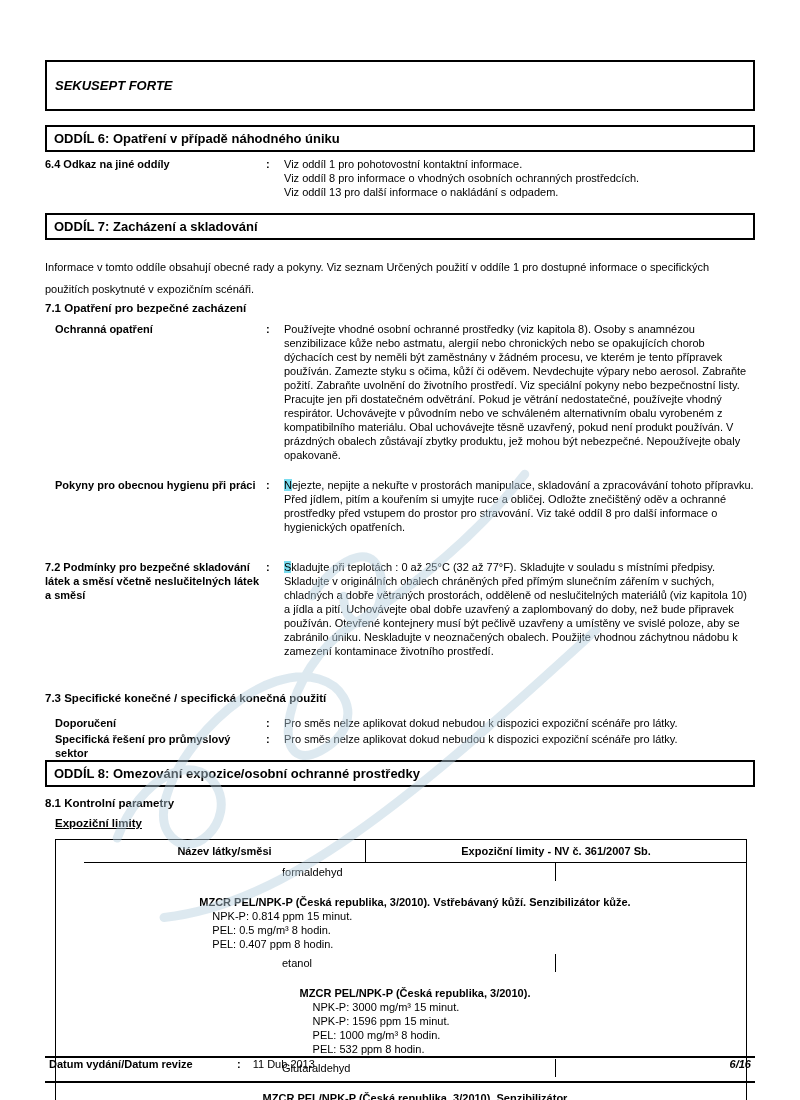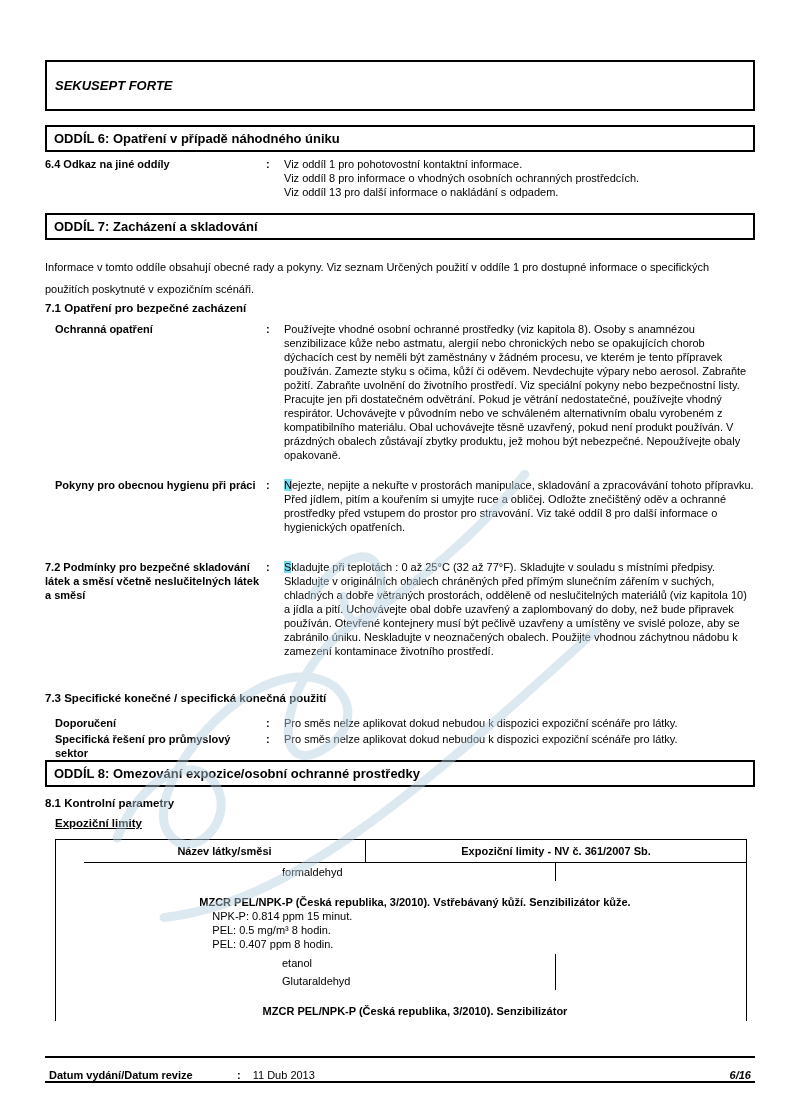--- a/index.html
+++ b/index.html
@@ -49,21 +49,21 @@
   .tcol2 { flex:1; }
   .t-row { display:flex; align-items:center;flex-direction:column; }
   .t-row .tcol1 { padding:3px 8px; }
   .t-row .tcol2 { padding:1px 4px 3px 4px;margin-top:13px; }
   .t-bold { font-weight:bold; line-height:14px; }
   .t-line { padding-left:13px; line-height:14px; }
 
   .footer {
     position:absolute; left:45px; right:45px; top:1056px; z-index:1;
     border-top:2px solid #000; border-bottom:2px solid #000;
-    height:27px; display:flex; align-items:flex-end;
+    height:27px; display:flex; align-items:flex-start;
     font-size:11px; padding:0 4px;
   }
   .f-label { font-weight:bold; width:188px; }
   .f-sep { font-weight:bold; margin-right:12px; }
   .f-page { margin-left:auto; font-weight:bold; font-style:italic; }
 
   .watermark { position:absolute; left:30px; top:330px; z-index:2; pointer-events:none; }
 </style>
 </head>
 <body>
@@ -141,20 +141,27 @@
       <div class="tcol2">
         <div class="t-bold">MZCR PEL/NPK-P (Česká republika, 3/2010). Vstřebávaný kůží. Senzibilizátor kůže.</div>
         <div class="t-line">NPK-P: 0.814 ppm 15 minut.</div>
         <div class="t-line">PEL: 0.5 mg/m³ 8 hodin.</div>
         <div class="t-line">PEL: 0.407 ppm 8 hodin.</div>
       </div>
     </div>
 
     <div class="t-row">
       <div class="tcol1">etanol</div>
+      <div class="tcol2">
+        <div class="t-bold">MZCR PEL/NPK-P (Česká republika, 3/2010).</div>
+        <div class="t-line">NPK-P: 3000 mg/m³ 15 minut.</div>
+        <div class="t-line">NPK-P: 1596 ppm 15 minut.</div>
+        <div class="t-line">PEL: 1000 mg/m³ 8 hodin.</div>
+        <div class="t-line">PEL: 532 ppm 8 hodin.</div>
+      </div>
     </div>
 
     <div class="t-row">
       <div class="tcol1">Glutaraldehyd</div>
       <div class="tcol2">
         <div class="t-bold">MZCR PEL/NPK-P (Česká republika, 3/2010). Senzibilizátor</div>
       </div>
     </div>
   </div>
 

